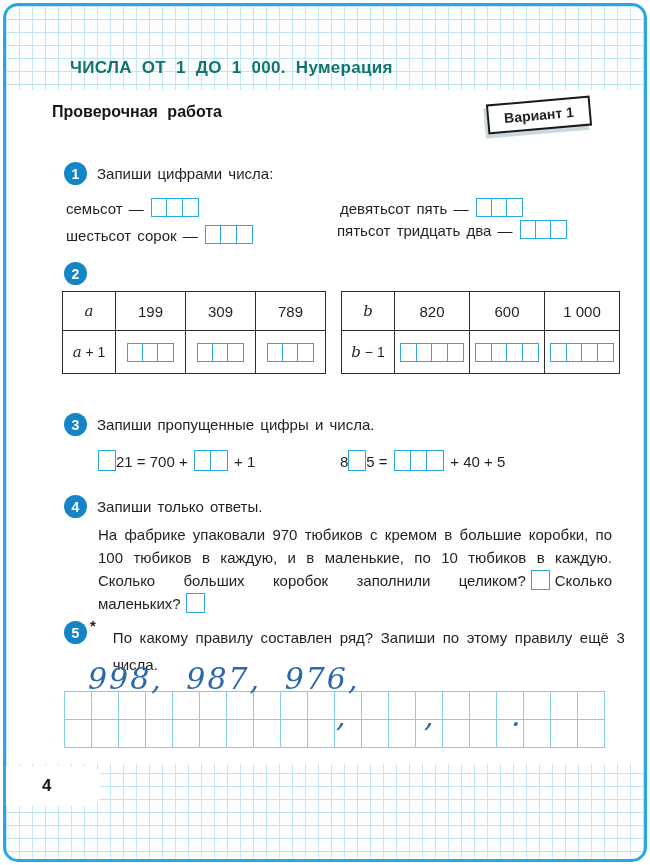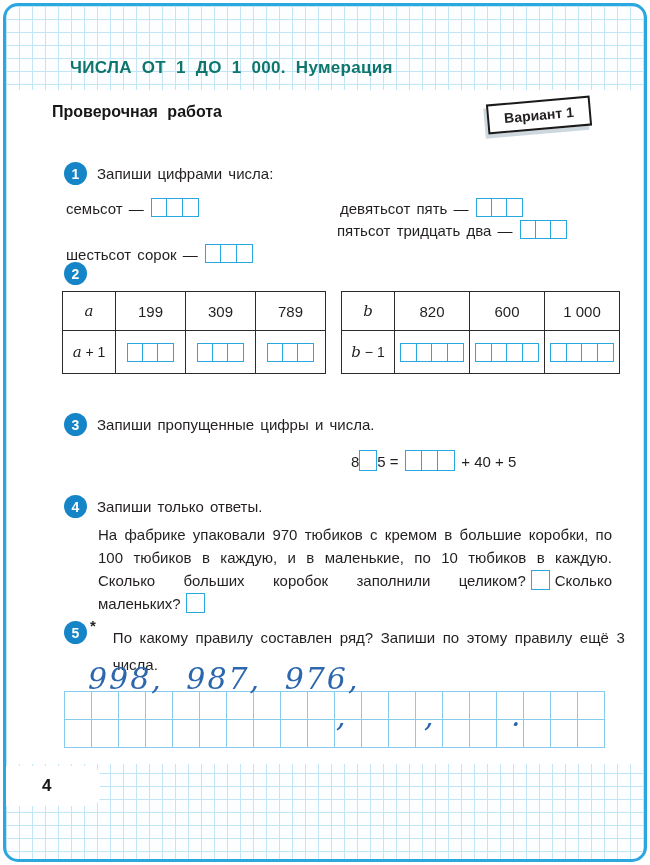--- a/index.html
+++ b/index.html
@@ -89,21 +89,21 @@
         <span class="bx"></span>
       </span>
   </div>
   <div class="line" style="left:340px;top:198px">
     <span>девятьсот пять —</span><span class="bgroup">
         <span class="bx"></span>
         <span class="bx"></span>
         <span class="bx"></span>
       </span>
   </div>
-  <div class="line" style="left:66px;top:244px">
+  <div class="line" style="left:66px;top:225px">
     <span>шестьсот сорок —</span><span class="bgroup">
         <span class="bx"></span>
         <span class="bx"></span>
         <span class="bx"></span>
       </span>
   </div>
   <div class="line" style="left:337px;top:220px">
     <span>пятьсот тридцать два —</span><span class="bgroup">
         <span class="bx"></span>
         <span class="bx"></span>
@@ -171,21 +171,27 @@
               <span class="bx"></span>
             </span></td>
     </tr>
   </tbody>
     </table>
 
   <div class="thead" style="left:64px;top:413px">
     <span class="tnum">3</span>
     <span class="ttl">Запиши пропущенные цифры и числа.</span>
   </div>
-  <div class="eq" style="left:351px;top:450px">
+  <div class="eq" style="left:98px;top:450px">
+    <span class="bxe"></span><span>21 = 700 +</span><span class="egroup">
+        <span class="bxe"></span>
+        <span class="bxe"></span>
+      </span><span>+ 1</span>
+  </div>
+  <div class="eq" style="left:340px;top:450px">
     <span>8</span><span class="bxe"></span><span>5 =</span><span class="egroup">
         <span class="bxe"></span>
         <span class="bxe"></span>
         <span class="bxe"></span>
       </span><span>+ 40 + 5</span>
   </div>
 
   <div class="thead" style="left:64px;top:495px">
     <span class="tnum">4</span>
     <span class="ttl">Запиши только ответы.</span>

